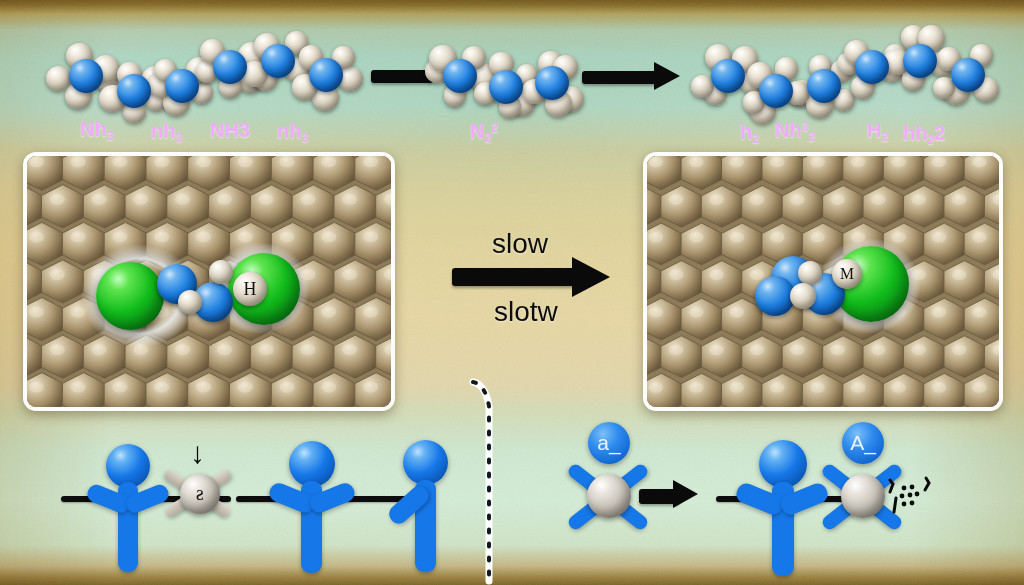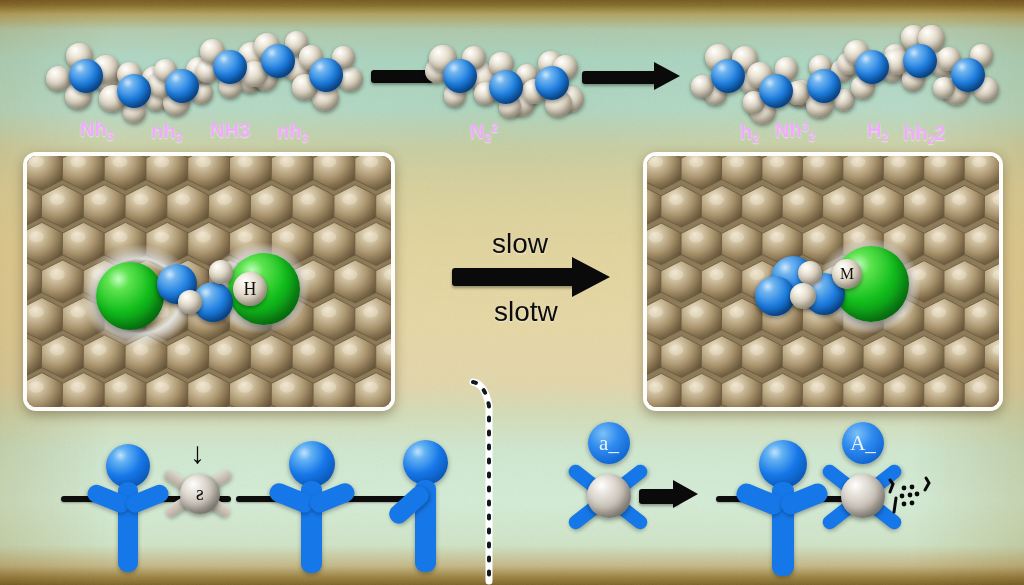--- a/index.html
+++ b/index.html
@@ -96,21 +96,21 @@
   .rod{position:absolute;background:#0d0d0d;height:6px;border-radius:3px;
     box-shadow:0 1px 2px rgba(0,0,0,.3);}
   .xarm{position:absolute;background:#1677e8;border-radius:8px;
     box-shadow:0 2px 4px rgba(0,0,0,.30);}
   .garm{position:absolute;border-radius:8px;
     background:linear-gradient(180deg,#ded8cd,#b3ab9d);
     box-shadow:0 2px 4px rgba(0,0,0,.30);}
   .bubble{position:absolute;border-radius:50%;
     background:radial-gradient(circle at 36% 28%, #7cc0f7 0%, #2f8bee 38%, #1268d4 75%, #0b4ea5 100%);
     color:#eaf4ff;display:flex;align-items:center;justify-content:center;
-    font-family:Liberation Serif, serif;
+    font-family:Liberation Sans, sans-serif;
     box-shadow:0 2px 5px rgba(0,0,0,.35);}
 
   
   #divider{position:absolute;}
 </style>
 </head>
 <body>
 
 <div id="stage">
 

